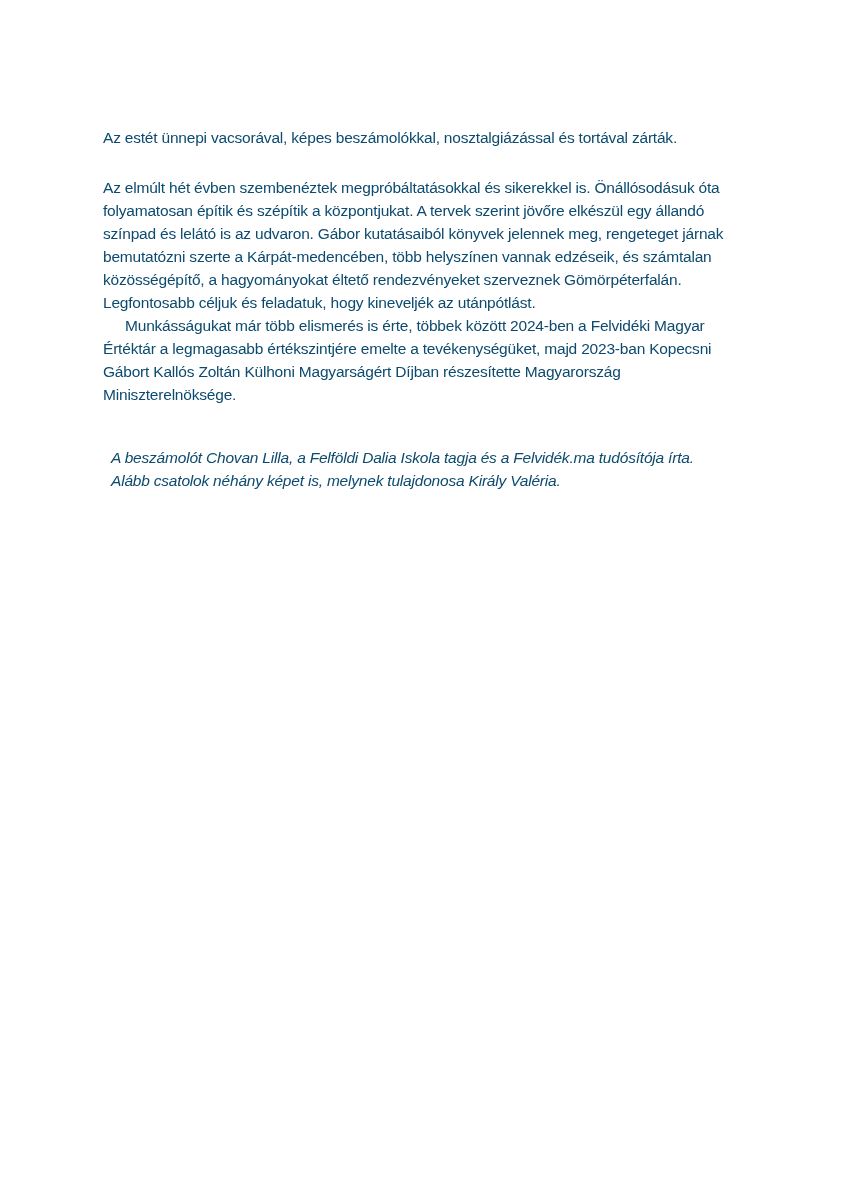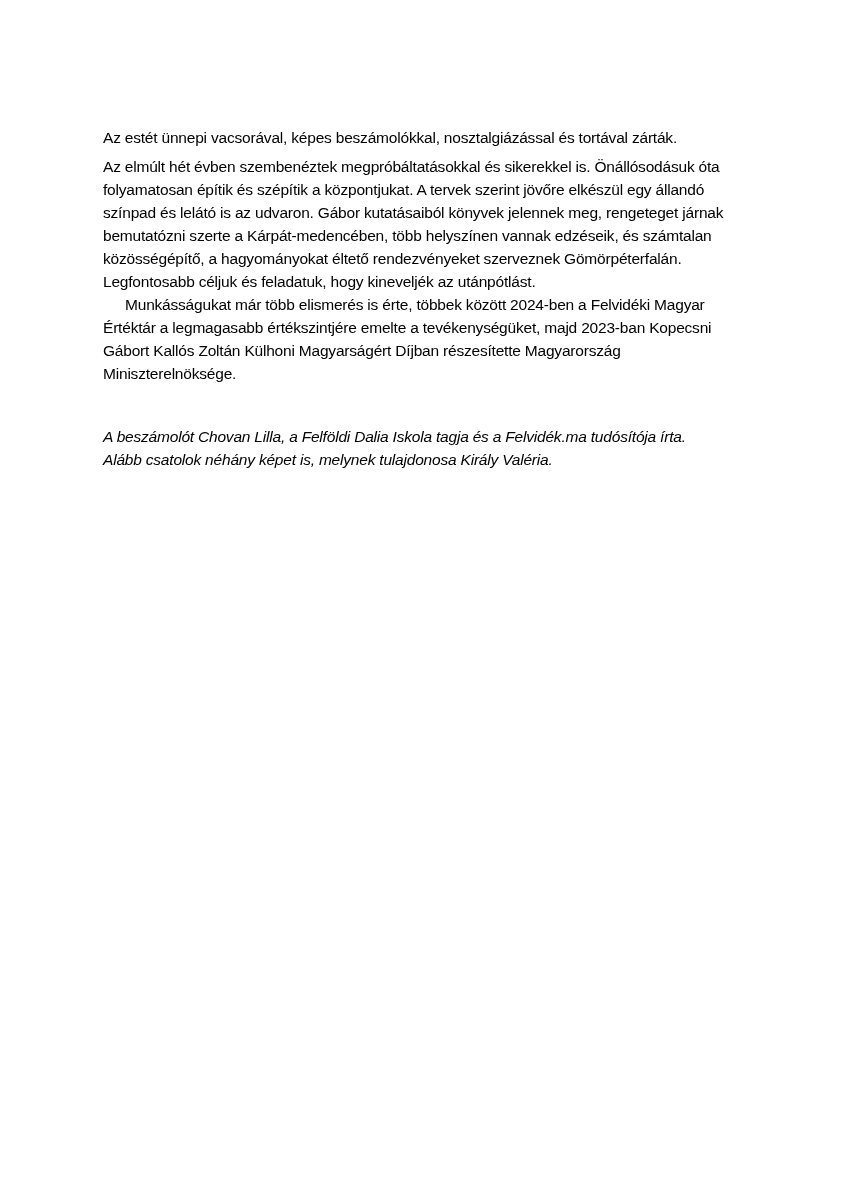--- a/index.html
+++ b/index.html
@@ -21,31 +21,32 @@
     top: 126px;
     left: 103px;
     width: 712px;
   }
   .para {
     margin: 0;
     font-size: 15.5px;
     line-height: 23px;
     letter-spacing: -0.2px;
     white-space: pre-wrap;
-    color: #000000;
+    color: #0c4a6e;
   }
   .para-gap-one-line {
-    margin-top: 6px;
+    margin-top: 27px;
   }
   .para-indent-first {
     text-indent: 22px;
   }
   .para-author-note {
     margin-top: 40px;
     font-style: italic;
+    margin-left: 8px;
   }
 </style>
 </head>
 <body>
 
 <div class="page">
   <div class="content">
     <p class="para">Az estét ünnepi vacsorával, képes beszámolókkal, nosztalgiázással és tortával zárták.</p>
     <p class="para para-gap-one-line">Az elmúlt hét évben szembenéztek megpróbáltatásokkal és sikerekkel is. Önállósodásuk óta
 folyamatosan építik és szépítik a központjukat. A tervek szerint jövőre elkészül egy állandó

